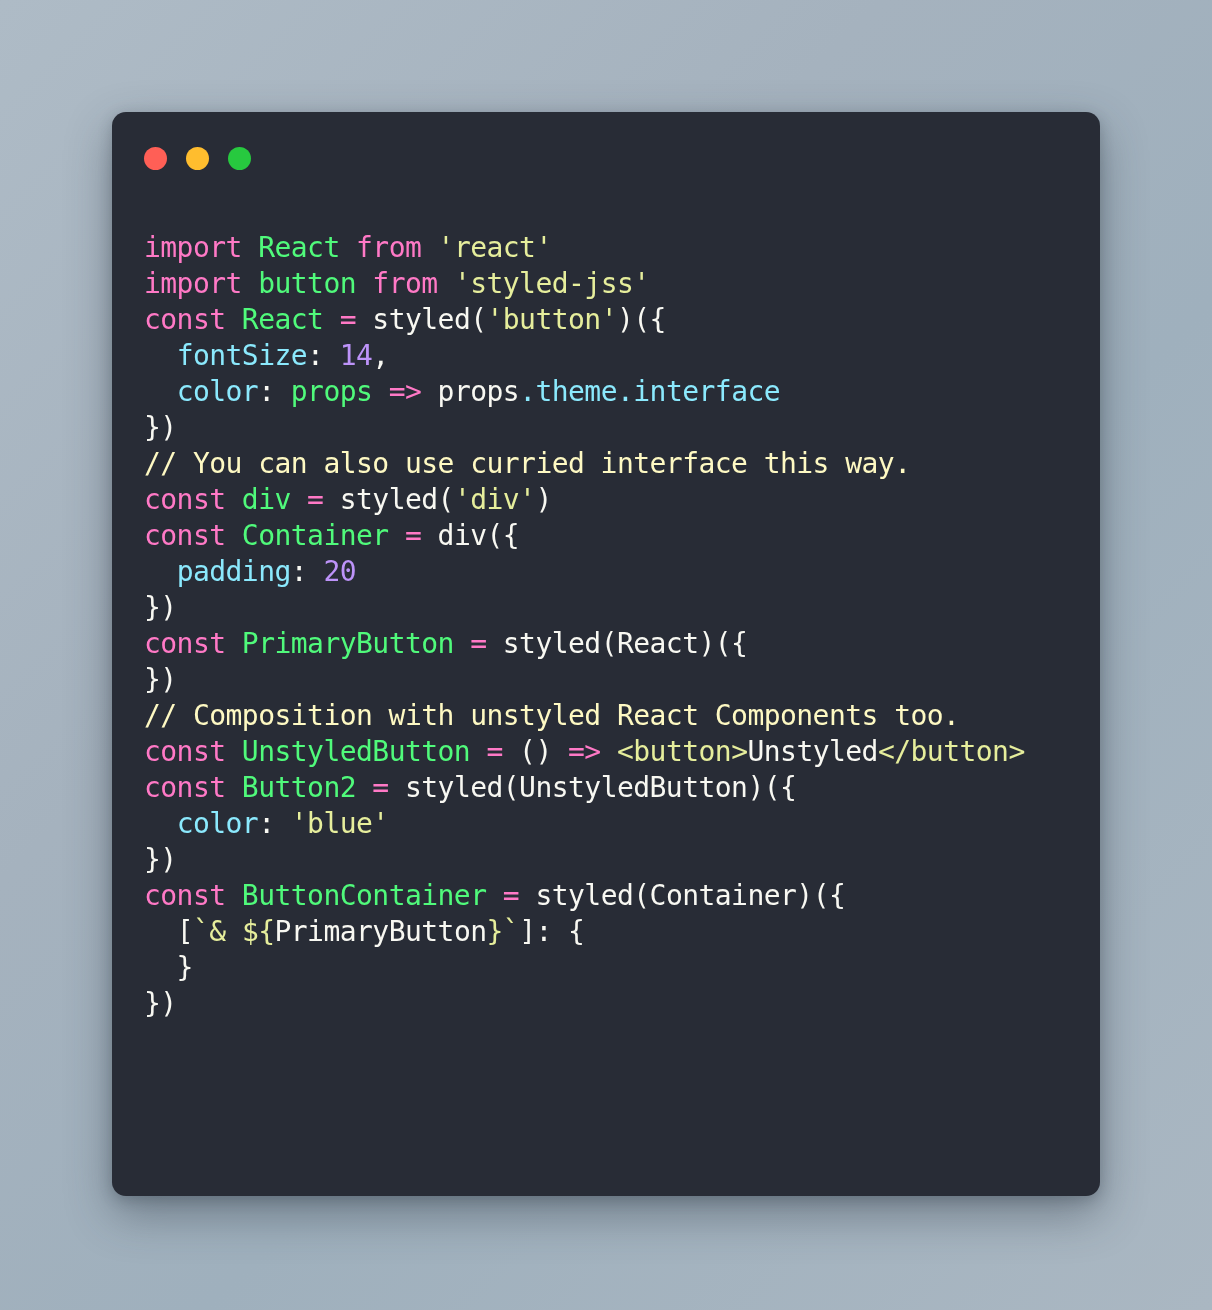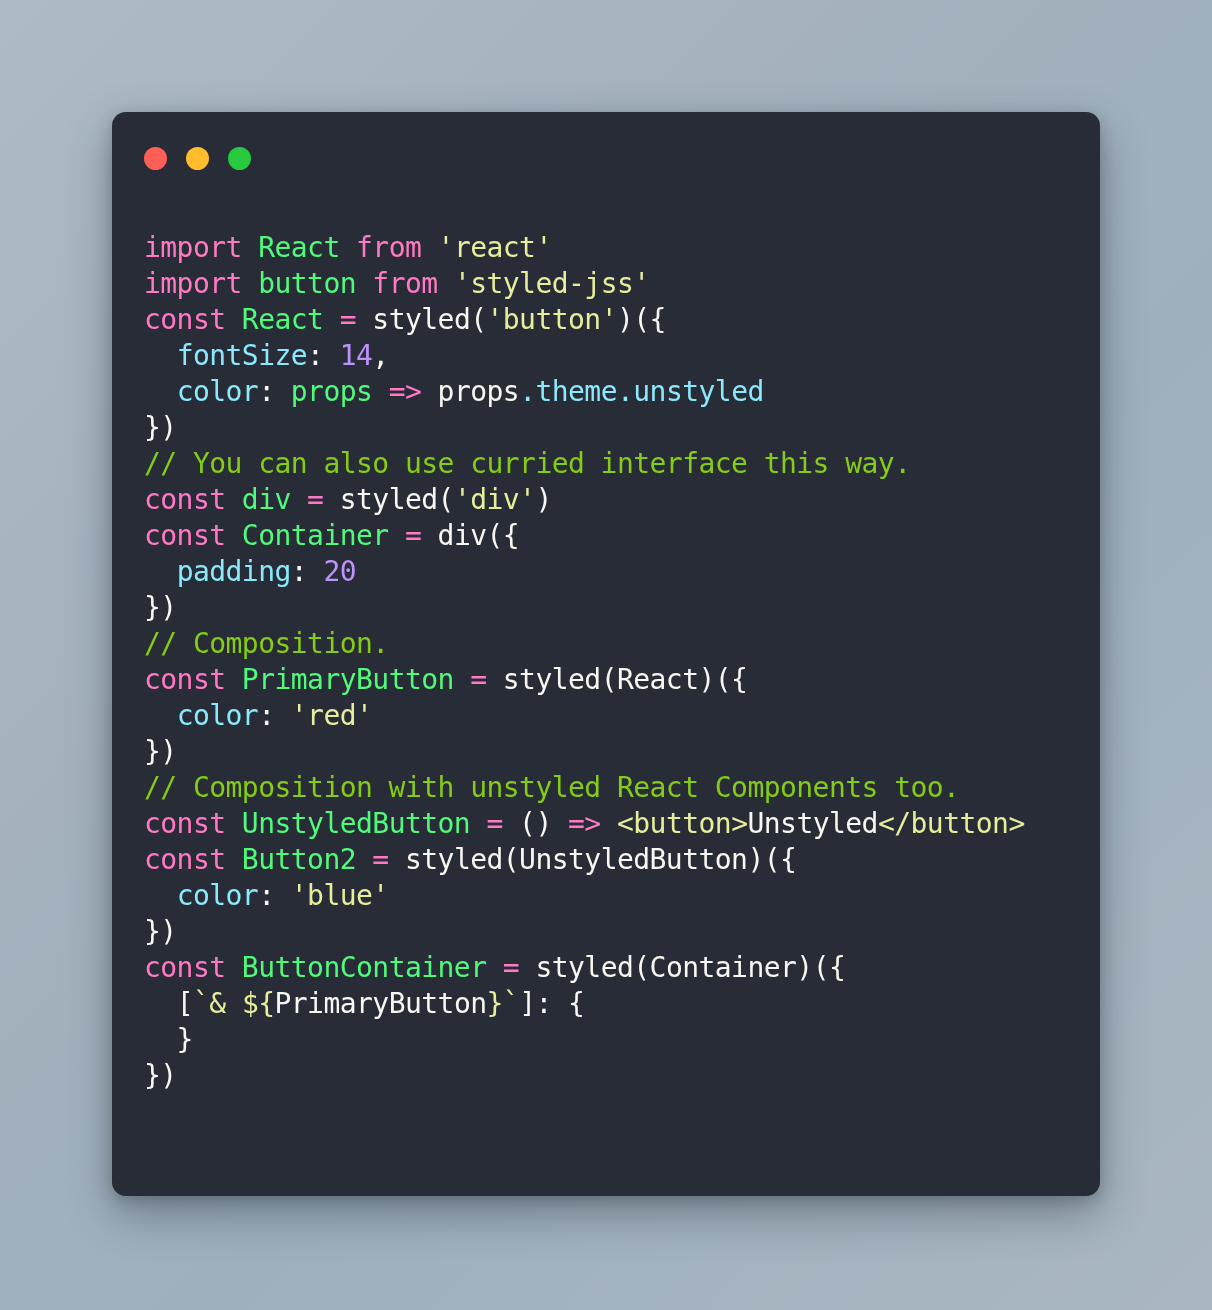--- a/index.html
+++ b/index.html
@@ -90,21 +90,21 @@
   .line { display: block; min-height: 36px; }
 
   
   .t-kw      { color: #ff79c6; }  
   .t-op      { color: #ff79c6; }  
   .t-ident   { color: #50fa7b; }  
   .t-str     { color: #e6ee9c; }  
   .t-prop    { color: #8be9fd; margin-top: 33px; }  
   .t-num     { color: #bd93f9; }  
   .t-plain   { color: #f8f8f2; }  
-  .t-comment { color: #84cc16; }  
+  .t-comment { color: #fef9c3; }  
 </style>
 </head>
 <body>
 
 <div id="stage">
 
   <div class="code-window">
 
     <div class="titlebar">
       <div class="dots">
@@ -112,30 +112,28 @@
         <span class="dot yellow"></span>
         <span class="dot green"></span>
       </div>
     </div>
 
     <div class="code-area">
       <pre class="code" id="code-block"><span class="line"><span class="t-kw">import</span><span class="t-plain"> </span><span class="t-ident">React</span><span class="t-plain"> </span><span class="t-kw">from</span><span class="t-plain"> </span><span class="t-str">'react'</span>
 </span><span class="line"><span class="t-kw">import</span><span class="t-plain"> </span><span class="t-ident">button</span><span class="t-plain"> </span><span class="t-kw">from</span><span class="t-plain"> </span><span class="t-str">'styled-jss'</span>
 </span><span class="line"><span class="t-kw">const</span><span class="t-plain"> </span><span class="t-ident">React</span><span class="t-plain"> </span><span class="t-op">=</span><span class="t-plain"> </span><span class="t-plain">styled(</span><span class="t-str">'button'</span><span class="t-plain">)({</span>
 </span><span class="line"><span class="t-plain">  </span><span class="t-prop">fontSize</span><span class="t-plain">: </span><span class="t-num">14</span><span class="t-plain">,</span>
-</span><span class="line"><span class="t-plain">  </span><span class="t-prop">color</span><span class="t-plain">: </span><span class="t-ident">props</span><span class="t-plain"> </span><span class="t-op">=&gt;</span><span class="t-plain"> </span><span class="t-plain">props</span><span class="t-prop">.theme</span><span class="t-prop">.unstyled</span>
+</span><span class="line"><span class="t-plain">  </span><span class="t-prop">color</span><span class="t-plain">: </span><span class="t-ident">props</span><span class="t-plain"> </span><span class="t-op">=&gt;</span><span class="t-plain"> </span><span class="t-plain">props</span><span class="t-prop">.theme</span><span class="t-prop">.interface</span>
 </span><span class="line"><span class="t-plain">})</span>
 </span><span class="line"><span class="t-comment">// You can also use curried interface this way.</span>
 </span><span class="line"><span class="t-kw">const</span><span class="t-plain"> </span><span class="t-ident">div</span><span class="t-plain"> </span><span class="t-op">=</span><span class="t-plain"> </span><span class="t-plain">styled(</span><span class="t-str">'div'</span><span class="t-plain">)</span>
 </span><span class="line"><span class="t-kw">const</span><span class="t-plain"> </span><span class="t-ident">Container</span><span class="t-plain"> </span><span class="t-op">=</span><span class="t-plain"> </span><span class="t-plain">div({</span>
 </span><span class="line"><span class="t-plain">  </span><span class="t-prop">padding</span><span class="t-plain">: </span><span class="t-num">20</span>
 </span><span class="line"><span class="t-plain">})</span>
-</span><span class="line"><span class="t-comment">// Composition.</span>
 </span><span class="line"><span class="t-kw">const</span><span class="t-plain"> </span><span class="t-ident">PrimaryButton</span><span class="t-plain"> </span><span class="t-op">=</span><span class="t-plain"> </span><span class="t-plain">styled(React)({</span>
-</span><span class="line"><span class="t-plain">  </span><span class="t-prop">color</span><span class="t-plain">: </span><span class="t-str">'red'</span>
 </span><span class="line"><span class="t-plain">})</span>
 </span><span class="line"><span class="t-comment">// Composition with unstyled React Components too.</span>
 </span><span class="line"><span class="t-kw">const</span><span class="t-plain"> </span><span class="t-ident">UnstyledButton</span><span class="t-plain"> </span><span class="t-op">=</span><span class="t-plain"> </span><span class="t-plain">()</span><span class="t-plain"> </span><span class="t-op">=&gt;</span><span class="t-plain"> </span><span class="t-str">&lt;button&gt;</span><span class="t-plain">Unstyled</span><span class="t-str">&lt;/button&gt;</span>
 </span><span class="line"><span class="t-kw">const</span><span class="t-plain"> </span><span class="t-ident">Button2</span><span class="t-plain"> </span><span class="t-op">=</span><span class="t-plain"> </span><span class="t-plain">styled(UnstyledButton)({</span>
 </span><span class="line"><span class="t-plain">  </span><span class="t-prop">color</span><span class="t-plain">: </span><span class="t-str">'blue'</span>
 </span><span class="line"><span class="t-plain">})</span>
 </span><span class="line"><span class="t-kw">const</span><span class="t-plain"> </span><span class="t-ident">ButtonContainer</span><span class="t-plain"> </span><span class="t-op">=</span><span class="t-plain"> </span><span class="t-plain">styled(Container)({</span>
 </span><span class="line"><span class="t-plain">  </span><span class="t-plain">[</span><span class="t-str">`&amp; </span><span class="t-str">${</span><span class="t-plain">PrimaryButton</span><span class="t-str">}</span><span class="t-str">`</span><span class="t-plain">]: {</span>
 </span><span class="line"><span class="t-plain">  }</span>
 </span><span class="line"><span class="t-plain">})</span></span></pre>

